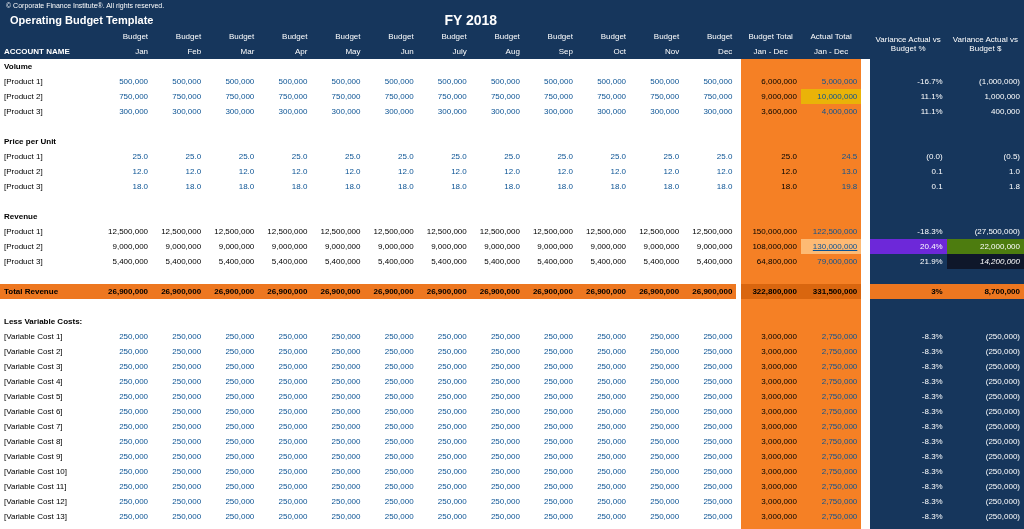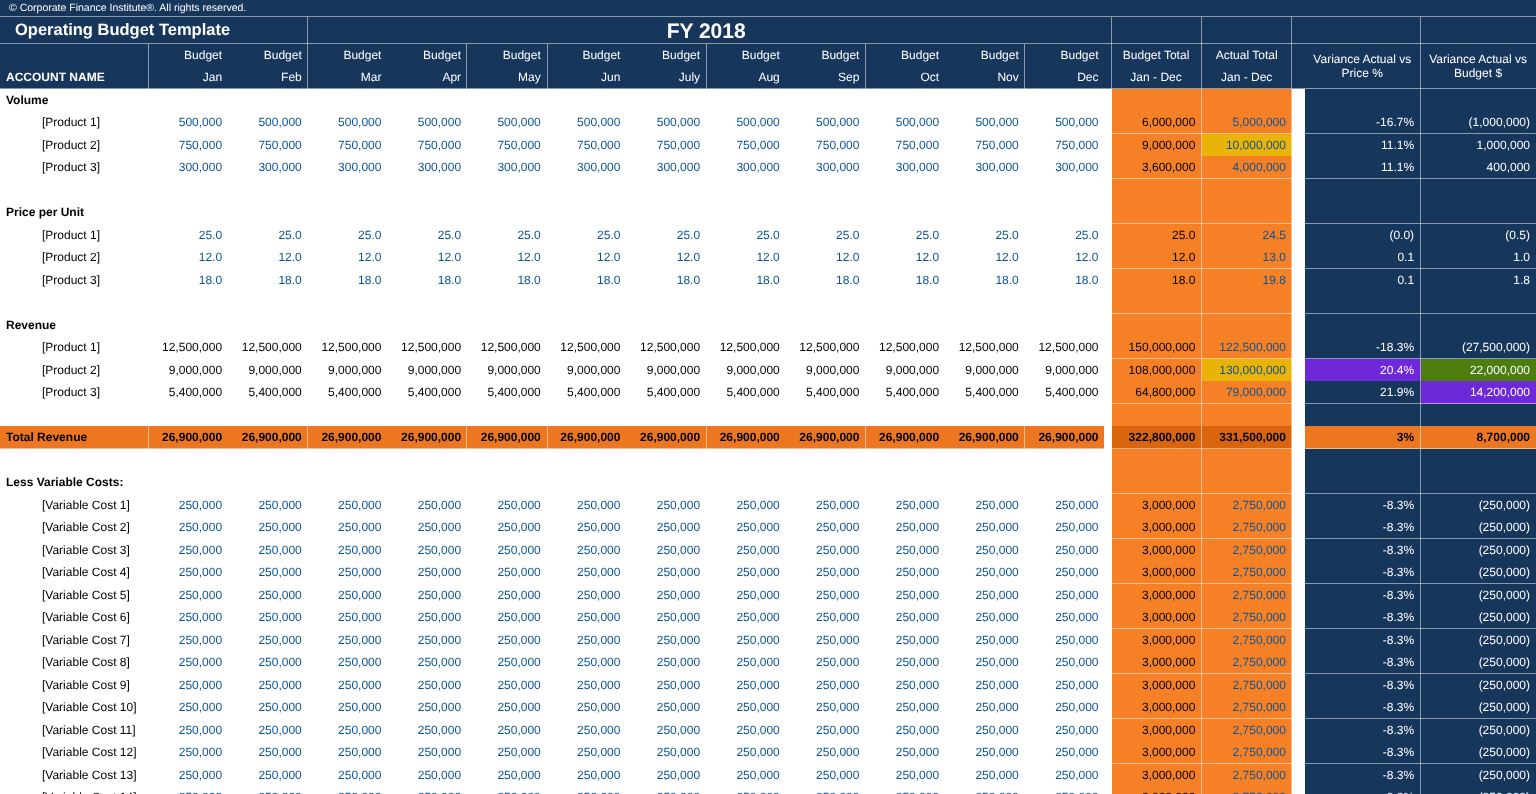--- a/index.html
+++ b/index.html
@@ -23,21 +23,21 @@
   td, th {
     padding: 1px 4px;
     height: 13px;
     vertical-align: middle;
     white-space: nowrap;
     overflow: hidden;
   }
   .num { text-align: right; }
   .lbl { text-align: left; }
   .bold { font-weight: bold; }
-  .indent { padding-left: 28px; }
+  .indent { padding-left: 4px; }
 
   
   col.c-label  { width: 95px; }
   col.c-month  { width: 51px; }
   col.c-gap1   { width: 4px; }
   col.c-total  { width: 58px; }
   col.c-gap2   { width: 8px; }
   col.c-var    { width: 74px; }
 
   .copyright {
@@ -111,21 +111,21 @@
       <td class="num">Budget</td>
       <td class="num">Budget</td>
       <td class="num">Budget</td>
       <td class="num">Budget</td>
       <td class="num">Budget</td>
       <td class="num">Budget</td>
       <td></td>
       <td class="num" style="white-space:normal;text-align:center;margin-top:44px;" rowspan="1">Budget Total</td>
       <td class="num" style="white-space:normal;text-align:center;">Actual Total</td>
       <td></td>
-      <td class="num" style="white-space:normal;text-align:center;" rowspan="2">Variance Actual vs Price %</td>
+      <td class="num" style="white-space:normal;text-align:center;" rowspan="2">Variance Actual vs Budget %</td>
       <td class="num" style="white-space:normal;text-align:center;" rowspan="2">Variance Actual vs Budget $</td>
     </tr>
 
     <tr class="hdr">
       <td class="lbl bold">ACCOUNT NAME</td>
       <td class="num">Jan</td>
       <td class="num">Feb</td>
       <td class="num">Mar</td>
       <td class="num">Apr</td>
       <td class="num">May</td>
@@ -405,21 +405,21 @@
           <td class="num ">9,000,000</td>
           <td class="num ">9,000,000</td>
           <td class="num ">9,000,000</td>
           <td class="num ">9,000,000</td>
           <td class="num ">9,000,000</td>
           <td class="num ">9,000,000</td>
           <td class="num ">9,000,000</td>
           <td class="num ">9,000,000</td>
           <td class="gapcol"></td>
           <td class="num" style="background:#f58025;color:#000;">108,000,000</td>
-          <td class="num" style="background:#eab308;color:#0b5394;">130,000,000</td>
+          <td class="num" style="background:#fdba74;color:#0b5394;text-decoration:underline;">130,000,000</td>
           <td class="gapcol"></td>
           <td class="num" style="background:#6d28d9;color:#fff;">20.4%</td>
           <td class="num" style="background:#4d7c0f;color:#fff;">22,000,000</td>
         </tr>
         <tr>
           <td class="lbl indent">[Product 3]</td>
           <td class="num ">5,400,000</td>
           <td class="num ">5,400,000</td>
           <td class="num ">5,400,000</td>
           <td class="num ">5,400,000</td>
@@ -429,21 +429,21 @@
           <td class="num ">5,400,000</td>
           <td class="num ">5,400,000</td>
           <td class="num ">5,400,000</td>
           <td class="num ">5,400,000</td>
           <td class="num ">5,400,000</td>
           <td class="gapcol"></td>
           <td class="num" style="background:#f58025;color:#000;">64,800,000</td>
           <td class="num" style="background:#f58025;color:#0b5394;">79,000,000</td>
           <td class="gapcol"></td>
           <td class="num" style="background:#16365c;color:#fff;">21.9%</td>
-          <td class="num" style="background:#6d28d9;color:#fff;">14,200,000</td>
+          <td class="num" style="background:#0f172a;color:#fff;font-style:italic;">14,200,000</td>
         </tr>
         <tr>
           <td class="lbl"></td>
           <td></td>
           <td></td>
           <td></td>
           <td></td>
           <td></td>
           <td></td>
           <td></td>

